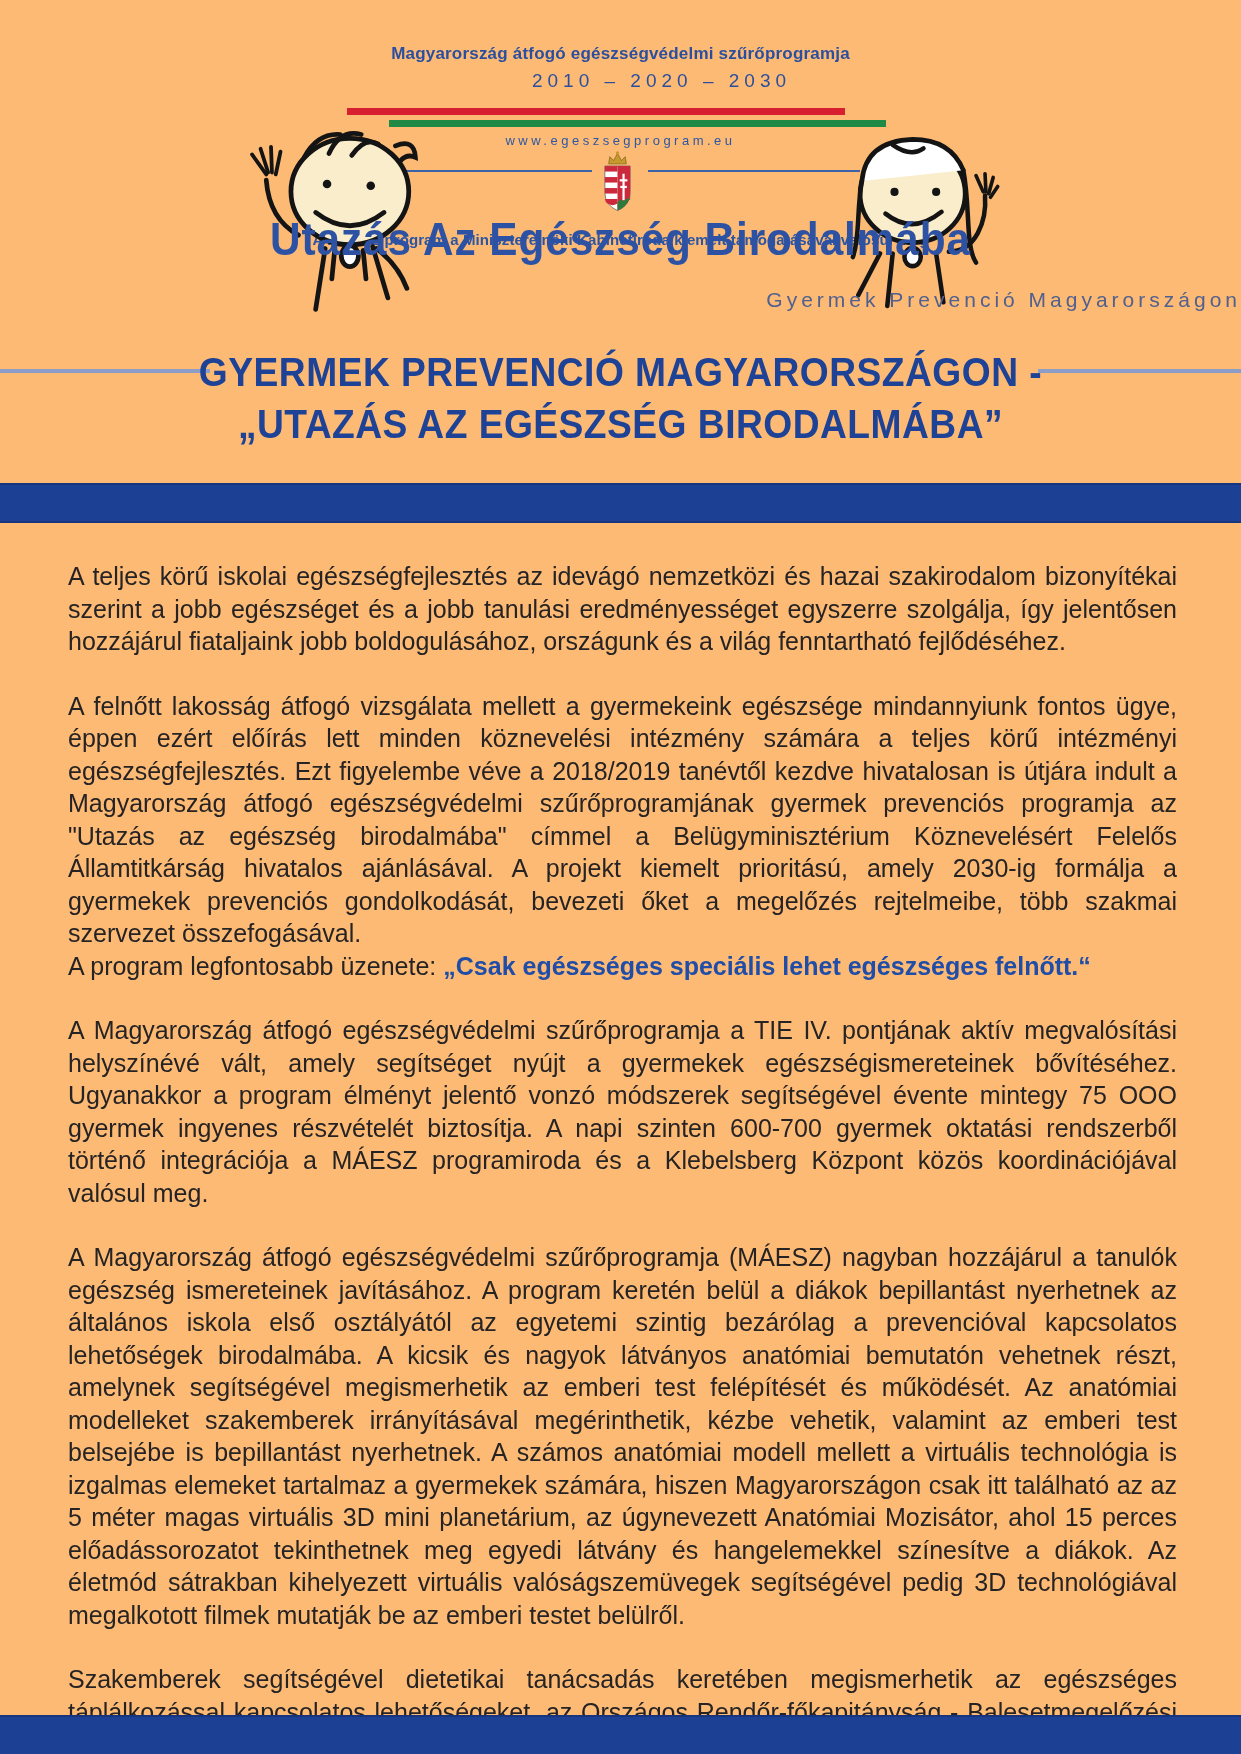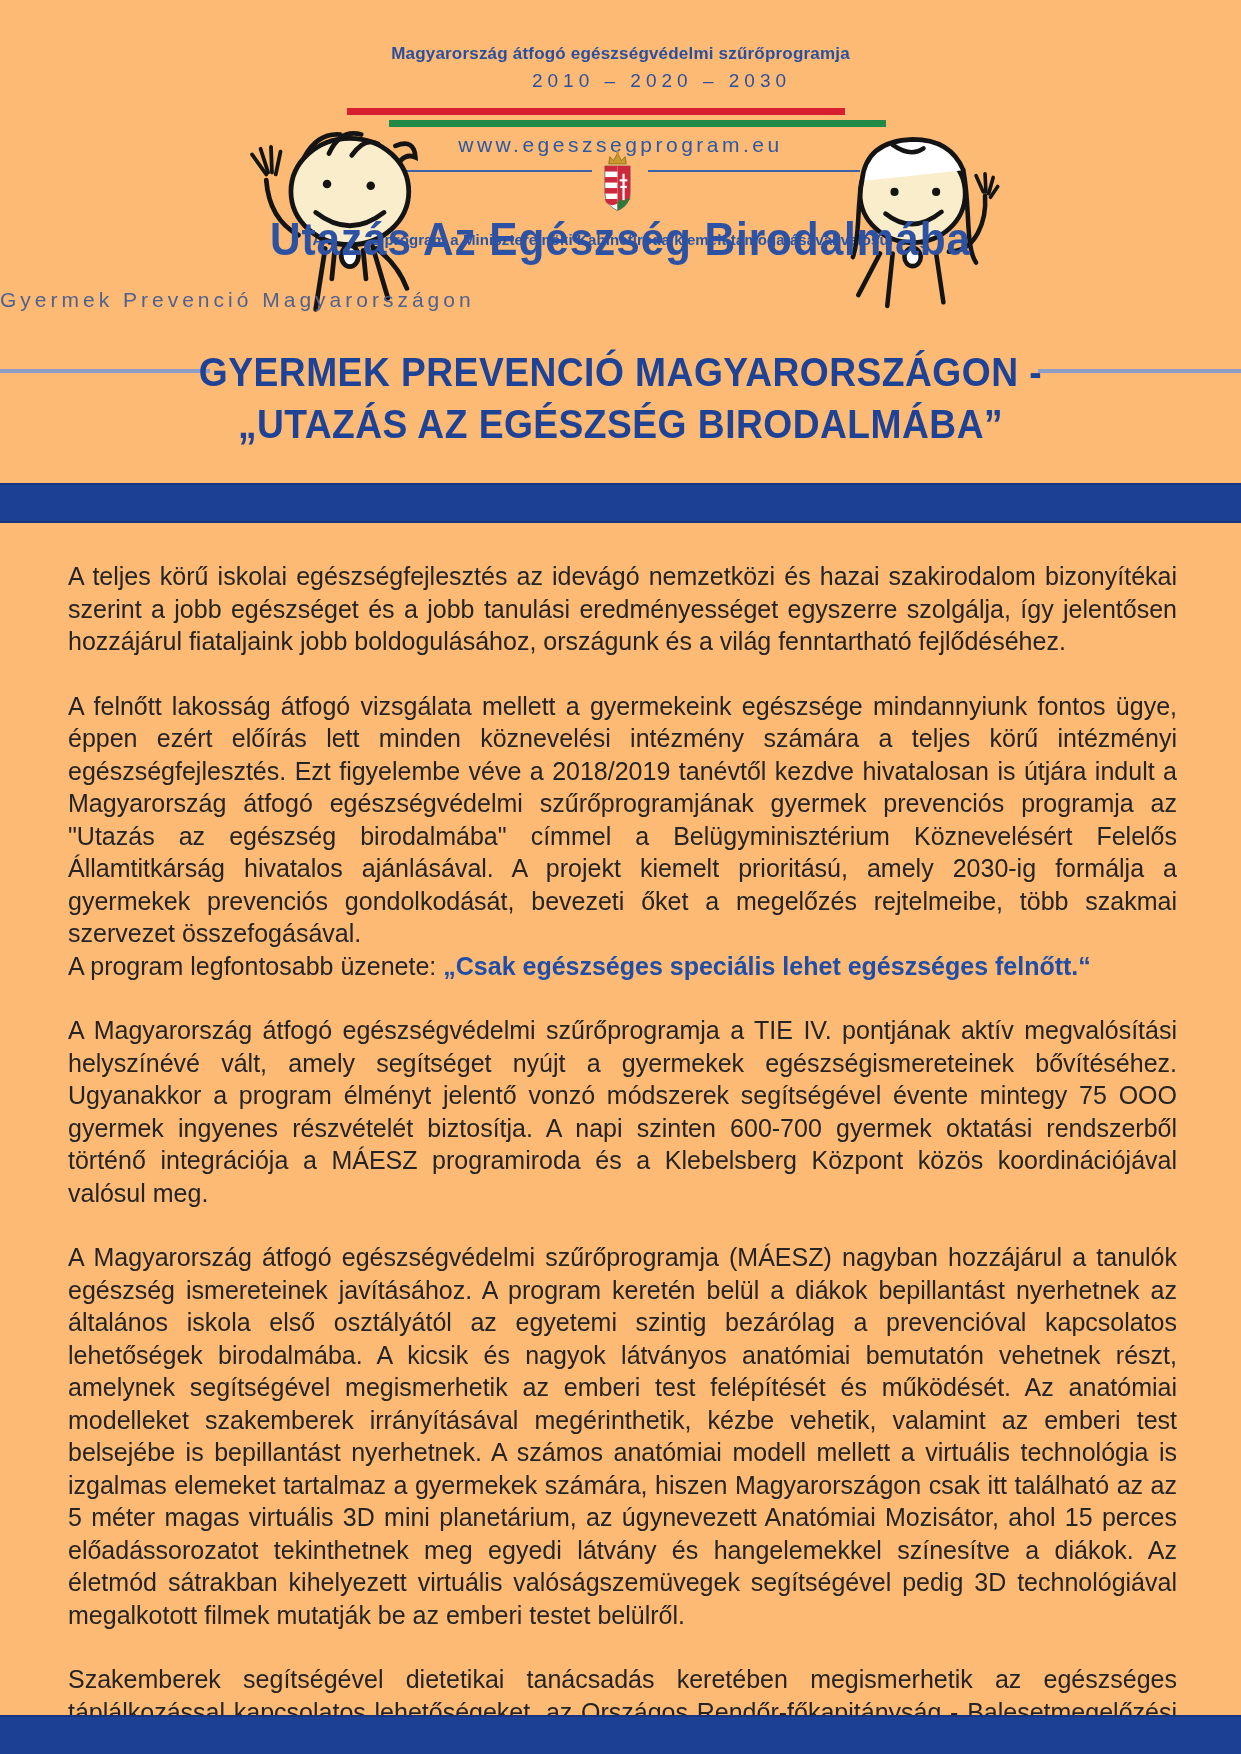--- a/index.html
+++ b/index.html
@@ -22,21 +22,21 @@
     position:absolute;top:70px;left:0;width:100%;
     text-align:center;
     font-size:19px;font-weight:400;color:#2b4f9e;letter-spacing:5px;padding-left:41px;
   }
   .stripe{position:absolute;height:7px;}
   .stripe-red{top:108px;left:347px;width:498px;background:#d81f2f;}
   .stripe-green{top:120px;left:389px;width:497px;background:#1f8a45;}
   .hdr-url{
     position:absolute;top:133px;left:0;width:100%;
     text-align:center;
-    font-size:21px;font-weight:500;color:#2b57a5;letter-spacing:3.5px;
+    font-size:13px;font-weight:500;color:#2b57a5;letter-spacing:3.5px;
     text-decoration:none;cursor:pointer;
   }
   .divider-line{position:absolute;top:170px;height:2px;background:#3c62a8;}
   .divider-left{left:392px;width:200px;}
   .divider-right{left:648px;width:212px;}
   .coat{position:absolute;left:601px;top:149px;}
   .hdr-support{
     position:absolute;top:231px;left:0;width:100%;
     text-align:center;
     font-size:15px;font-weight:600;color:#2b55a3;letter-spacing:.1px;
@@ -46,21 +46,21 @@
   .kid-right{left:842px;top:103px;}
   .main-title{
     position:absolute;top:212px;left:0;width:100%;
     text-align:center;
     font-size:46px;font-weight:700;color:#2d52a4;
     transform:scaleX(.92);transform-origin:center;
     letter-spacing:1px;
   }
   .subtitle{
     position:absolute;top:288px;left:0;width:100%;
-    text-align:left;
+    text-align:right;
     font-size:21px;font-weight:500;color:#50608f;letter-spacing:4px;
   }
   
   .heading{
     position:absolute;top:346px;left:0;width:100%;
     text-align:center;color:#1d4296;font-weight:700;
     transform:scaleX(.93);transform-origin:center;
   }
   .heading .h-line{font-size:40px;line-height:52px;letter-spacing:.5px;}
   .rule{position:absolute;top:369px;height:4px;background:#8d9dc5;}

